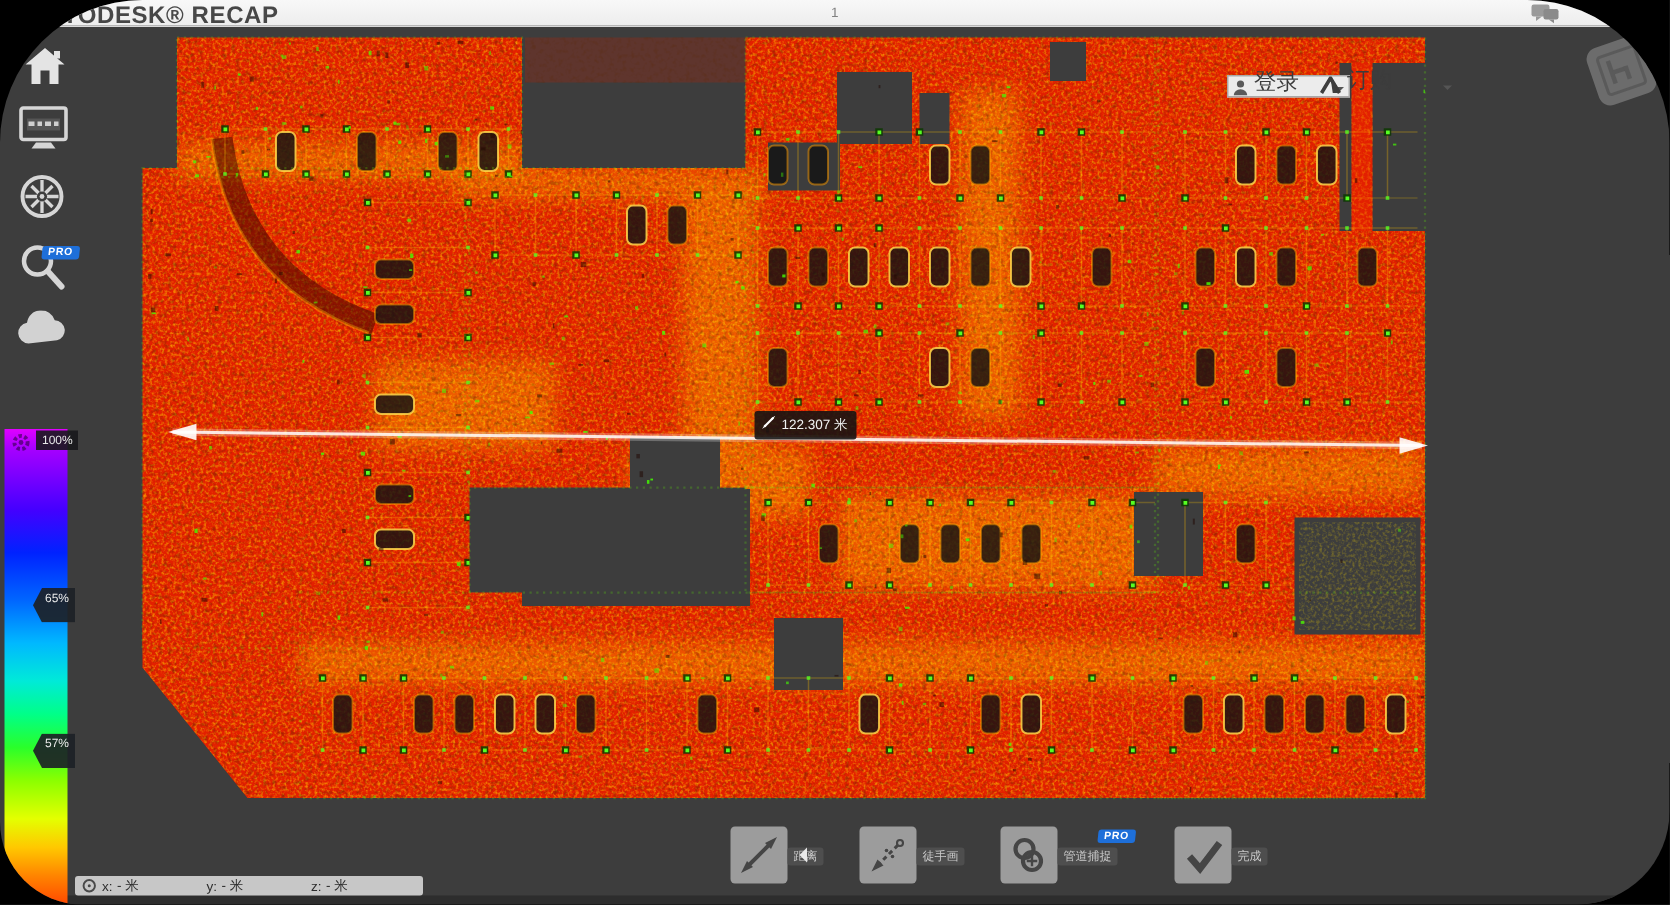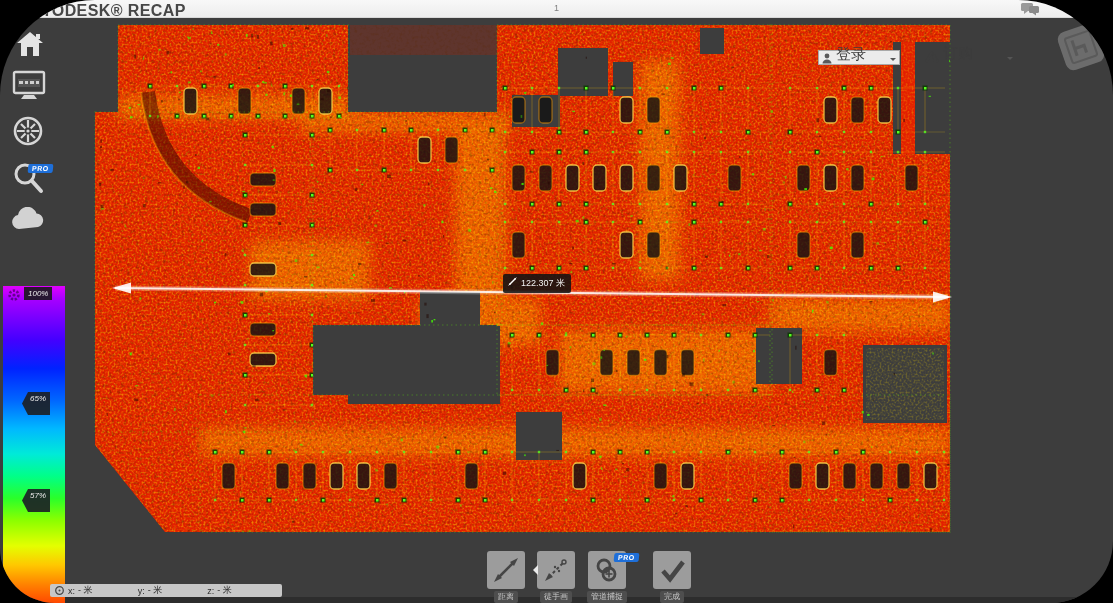--- a/index.html
+++ b/index.html
@@ -10,46 +10,46 @@
   #header{position:absolute;left:0;top:0;right:0;height:17px;z-index:10;
     background:linear-gradient(#f8f8f8,#ededed);border-bottom:1px solid #d8d8d8;}
   #logo{position:absolute;left:18px;top:2px;font-size:16px;font-weight:bold;color:#474747;
     letter-spacing:.4px;white-space:nowrap;}
   #view-label{position:absolute;left:50%;top:3px;transform:translateX(-50%);font-size:9px;color:#808080;}
   .combo{position:absolute;top:2px;height:13px;display:flex;align-items:flex-end;gap:4px;
     font-size:15px;color:#3c3c3c;margin-top:48px;}
   #signin{left:818px;width:74px;background:#ececec;border:1px solid #a9a9a9;padding:0 3px;}
   #signin .grow{flex:1}
   .caret{width:0;height:0;border:3px solid transparent;border-top-color:#555;margin-top:3px;}
-  #subscribe{left:925px;width:88px;}
+  #subscribe{left:880px;width:88px;}
   #subscribe .grow{flex:1}
   #chat-btn{position:absolute;left:1020px;top:2px;width:20px;height:14px;}
   
   .side-ic{position:absolute;z-index:8;}
   #pro-side{position:absolute;left:28px;top:157px;z-index:9;}
   .pro-flag{background:#1e6fd9;color:#fff;font-size:7px;font-weight:bold;padding:1px 4px;
     border-radius:2px;transform:skewX(-6deg);display:inline-block;letter-spacing:.5px;}
   
-  #scale{position:absolute;left:3px;top:286px;width:62px;bottom:0;z-index:8;
+  #scale{position:absolute;left:3px;top:286px;width:42px;bottom:0;z-index:8;
     background:linear-gradient(180deg,#e000ff 0%,#a800ff 4%,#4400ff 17%,#0022ff 26%,#0066ff 36%,
-      #00b8ff 45%,#00ead8 53%,#00ff88 60%,#2aff2a 67%,#8cff00 74%,#e4ff00 82%,#ffc800 88%,#ff8400 94%,#ff4800 100%);font-style:italic;}
+      #00b8ff 45%,#00ead8 53%,#00ff88 60%,#2aff2a 67%,#8cff00 74%,#e4ff00 82%,#ffc800 88%,#ff8400 94%,#ff4800 100%);}
   .scale-tag{position:absolute;background:rgba(28,33,38,.92);color:#e9e9e9;font-size:8px;
     line-height:11px;padding:1px 4px 11px 8px;white-space:nowrap;
     clip-path:polygon(0 50%,6px 0,100% 0,100% 100%,6px 100%);}
   #tag100{left:21px;top:1px;clip-path:none;padding:1px 4px;background:rgba(24,24,28,.9);}
   #tag65{left:19px;top:106px;}
   #tag33{left:19px;top:203px;}
   #scale-gear{position:absolute;left:4px;top:2px;}
   
   #measure-label{position:absolute;left:503px;top:274px;z-index:6;background:rgba(18,18,18,.88);
     color:#f2f2f2;font-size:9px;padding:3px 6px 3px 5px;border-radius:2px;display:flex;
     align-items:flex-start;gap:4px;white-space:nowrap;}
   
   #tools{position:absolute;left:487px;top:551px;display:flex;align-items:flex-start;z-index:8;}
-  .tool{display:flex;flex-direction:column;align-items:center;margin-right:12px;position:relative;}
+  .tool{display:flex;flex-direction:row;align-items:center;margin-right:24px;position:relative;}
   .tool-btn{width:38px;height:38px;background:#9c9c9c;border-radius:3px;display:flex;
     align-items:center;justify-content:center;}
   .tool-label{margin-top:2px;background:#4e4e4e;color:#c9c9c9;font-size:8px;line-height:10px;
     padding:1px 4px;border-radius:2px;white-space:nowrap;}
   #tool-done{margin-left:14px;justify-content:center;}
   #tools .notch{position:absolute;left:41px;top:14px;width:0;height:0;border:5px solid transparent;
     border-right-color:#eaeaea;z-index:9;}
   .tool-pro{position:absolute;top:-5px;right:-12px;z-index:9;}
   
   #statusbar{position:absolute;left:50px;top:584px;width:232px;height:13px;background:#c7c7c7;

